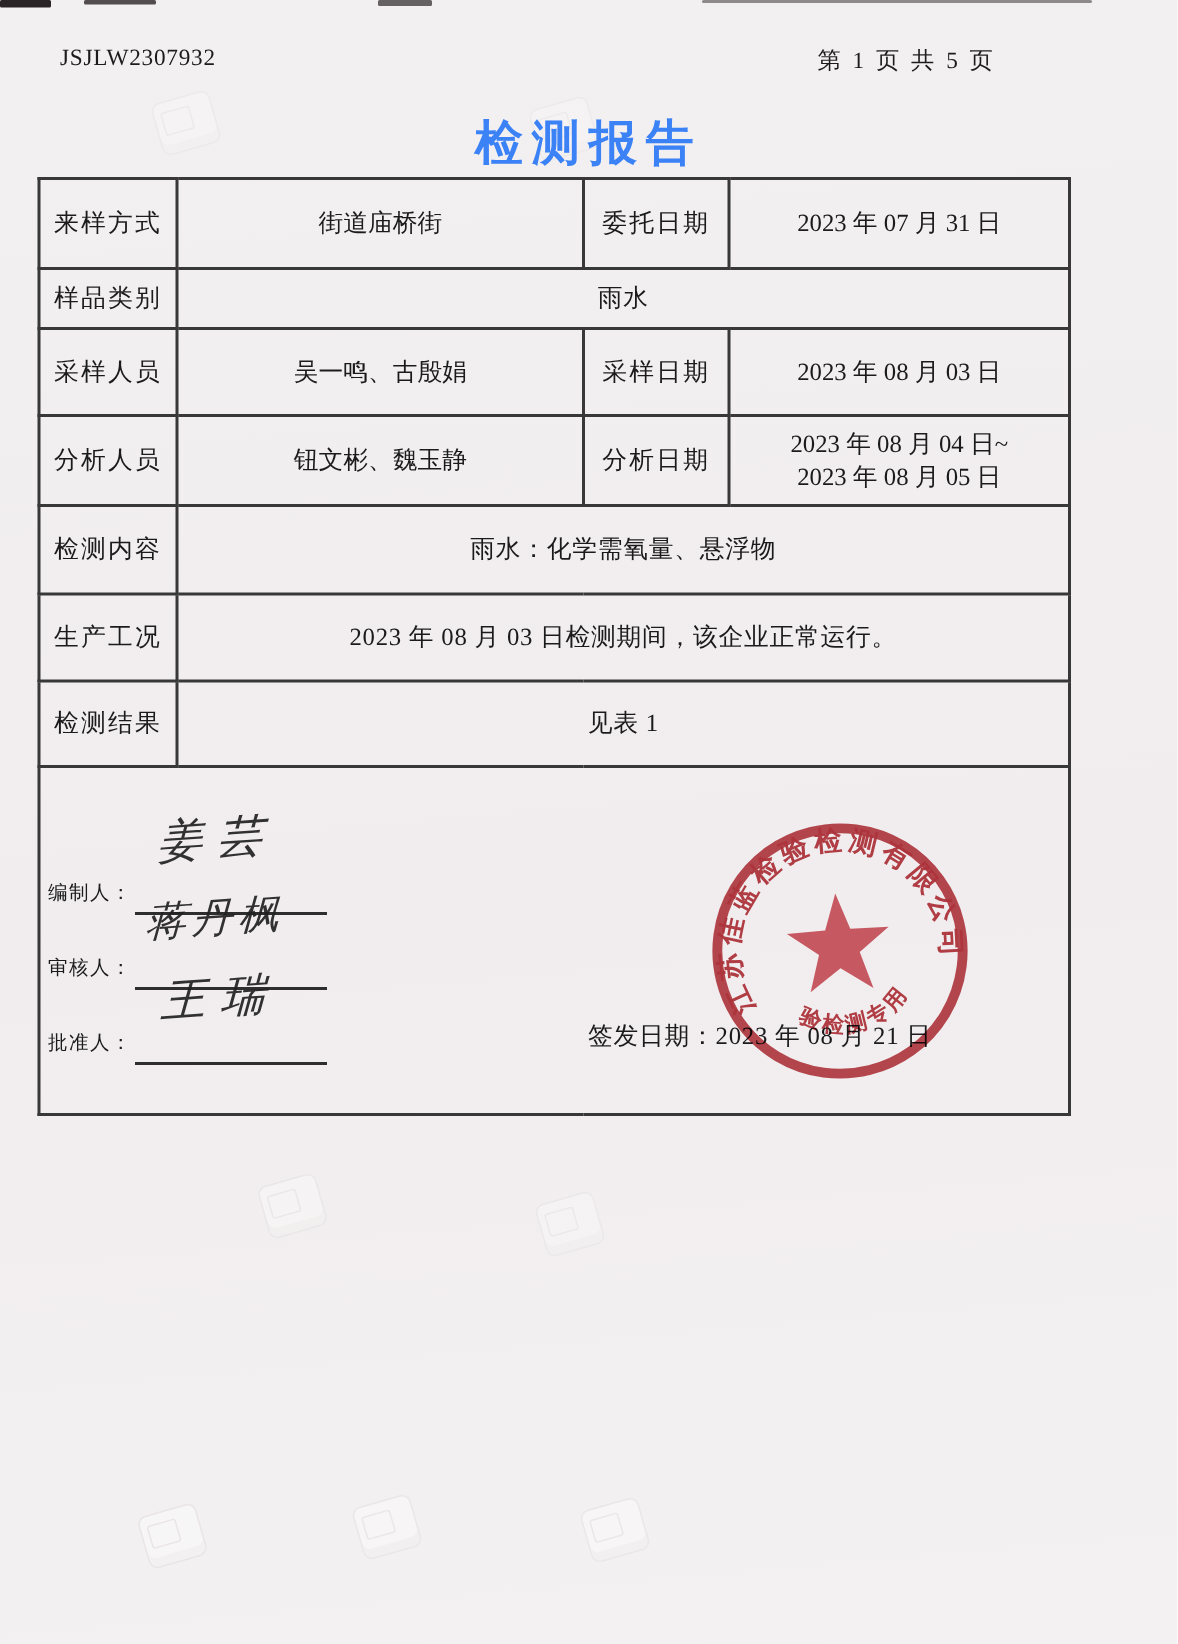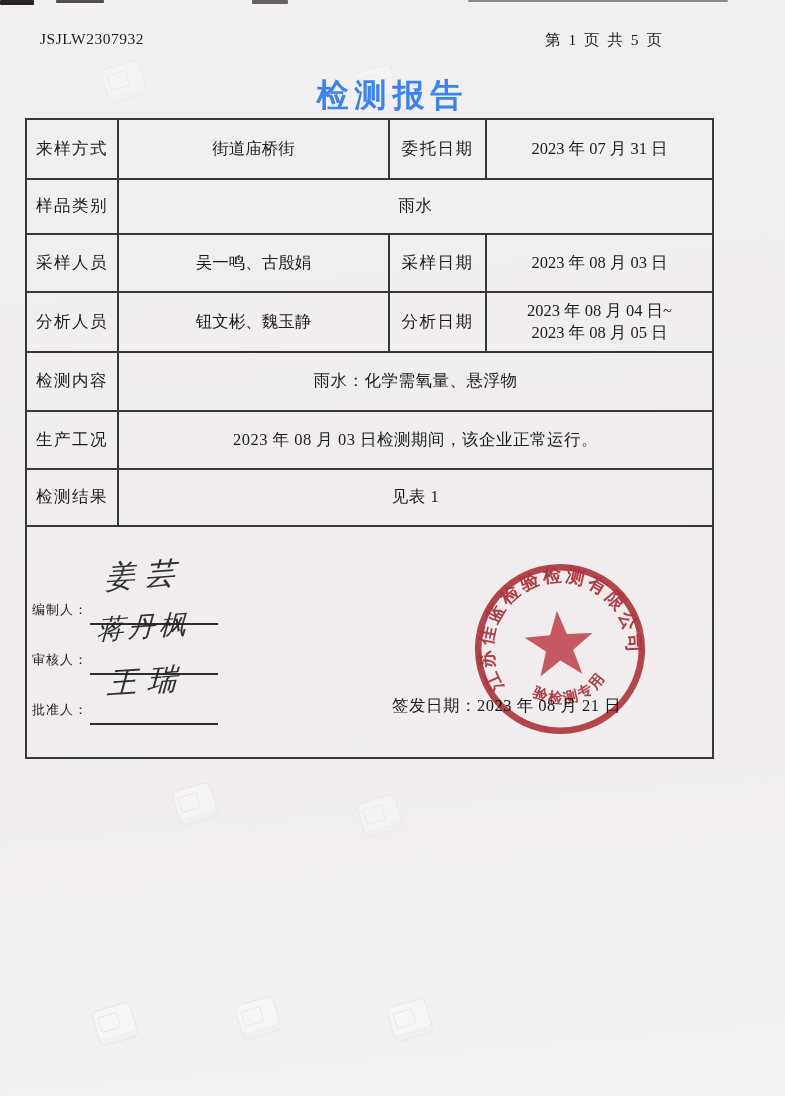--- a/index.html
+++ b/index.html
@@ -47,21 +47,21 @@
   table.report {
     position:absolute; left:25px; top:118px;
     width:687px; border-collapse:collapse; table-layout:fixed;
     font-size:16.5px; color:#1b1b1b;
   }
   table.report td { border:2px solid #383838; vertical-align:middle; text-align:center; line-height:1.35; }
   td.lbl { letter-spacing:1.5px; }
   td.wideval { text-align:left; padding-left:0; letter-spacing:.5px; }
   td.v-company { letter-spacing:3px; }
   tr.r1 td{height:59px} tr.r2 td{height:60px} tr.r3 td{height:60px}
-  tr.r4 td{height:55px} tr.r5 td{height:58px} tr.r6 td{height:60px}
+  tr.r4 td{height:40px} tr.r5 td{height:58px} tr.r6 td{height:60px}
   tr.r7 td{height:58px} tr.r8 td{height:59px} tr.r9 td{height:58px}
   tr.r10 td{height:58px} tr.r11 td{height:57px} tr.r12 td{height:232px}
 
   td.sigcell { position:relative; padding:0; }
   .sig-label { position:absolute; left:5px; font-size:13px; letter-spacing:1px; }
   .sig-line { position:absolute; left:63px; width:128px; border-bottom:2px solid #2e2e2e; height:0; }
   .handwriting {
     position:absolute; font-size:30px; color:#222;
     font-style:italic; letter-spacing:10px;
     transform:rotate(-4deg) skewX(-6deg);

